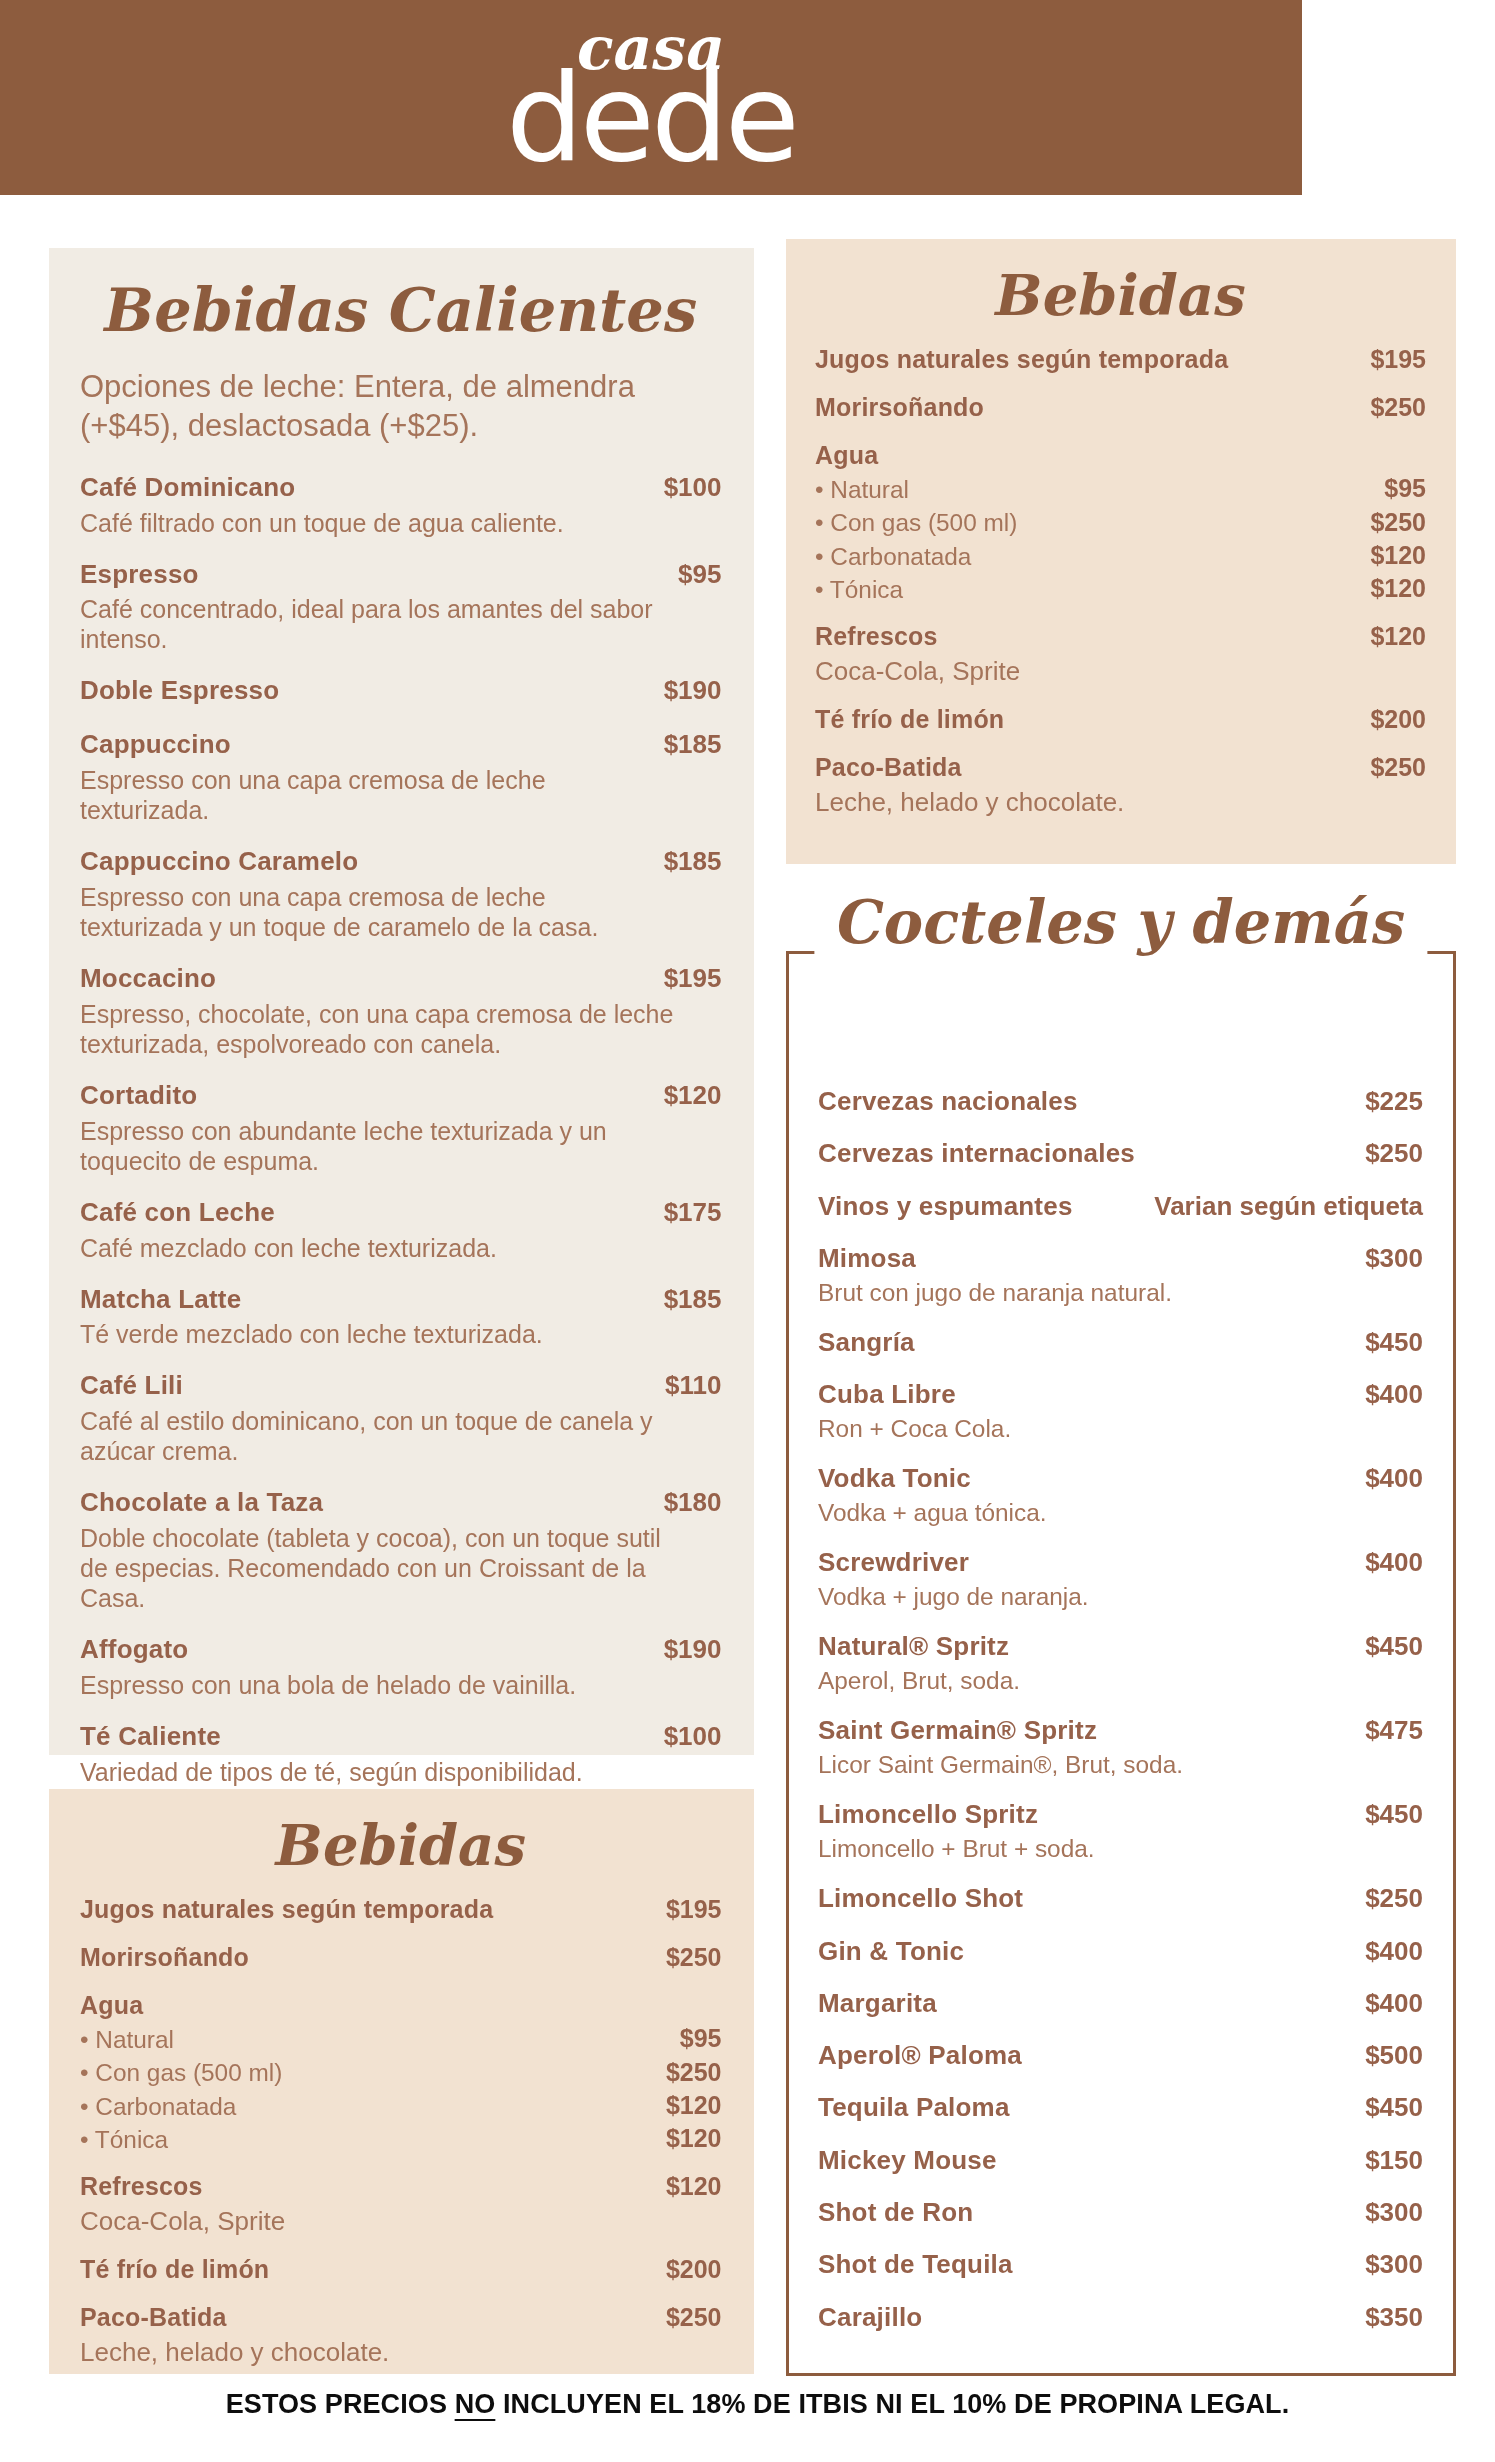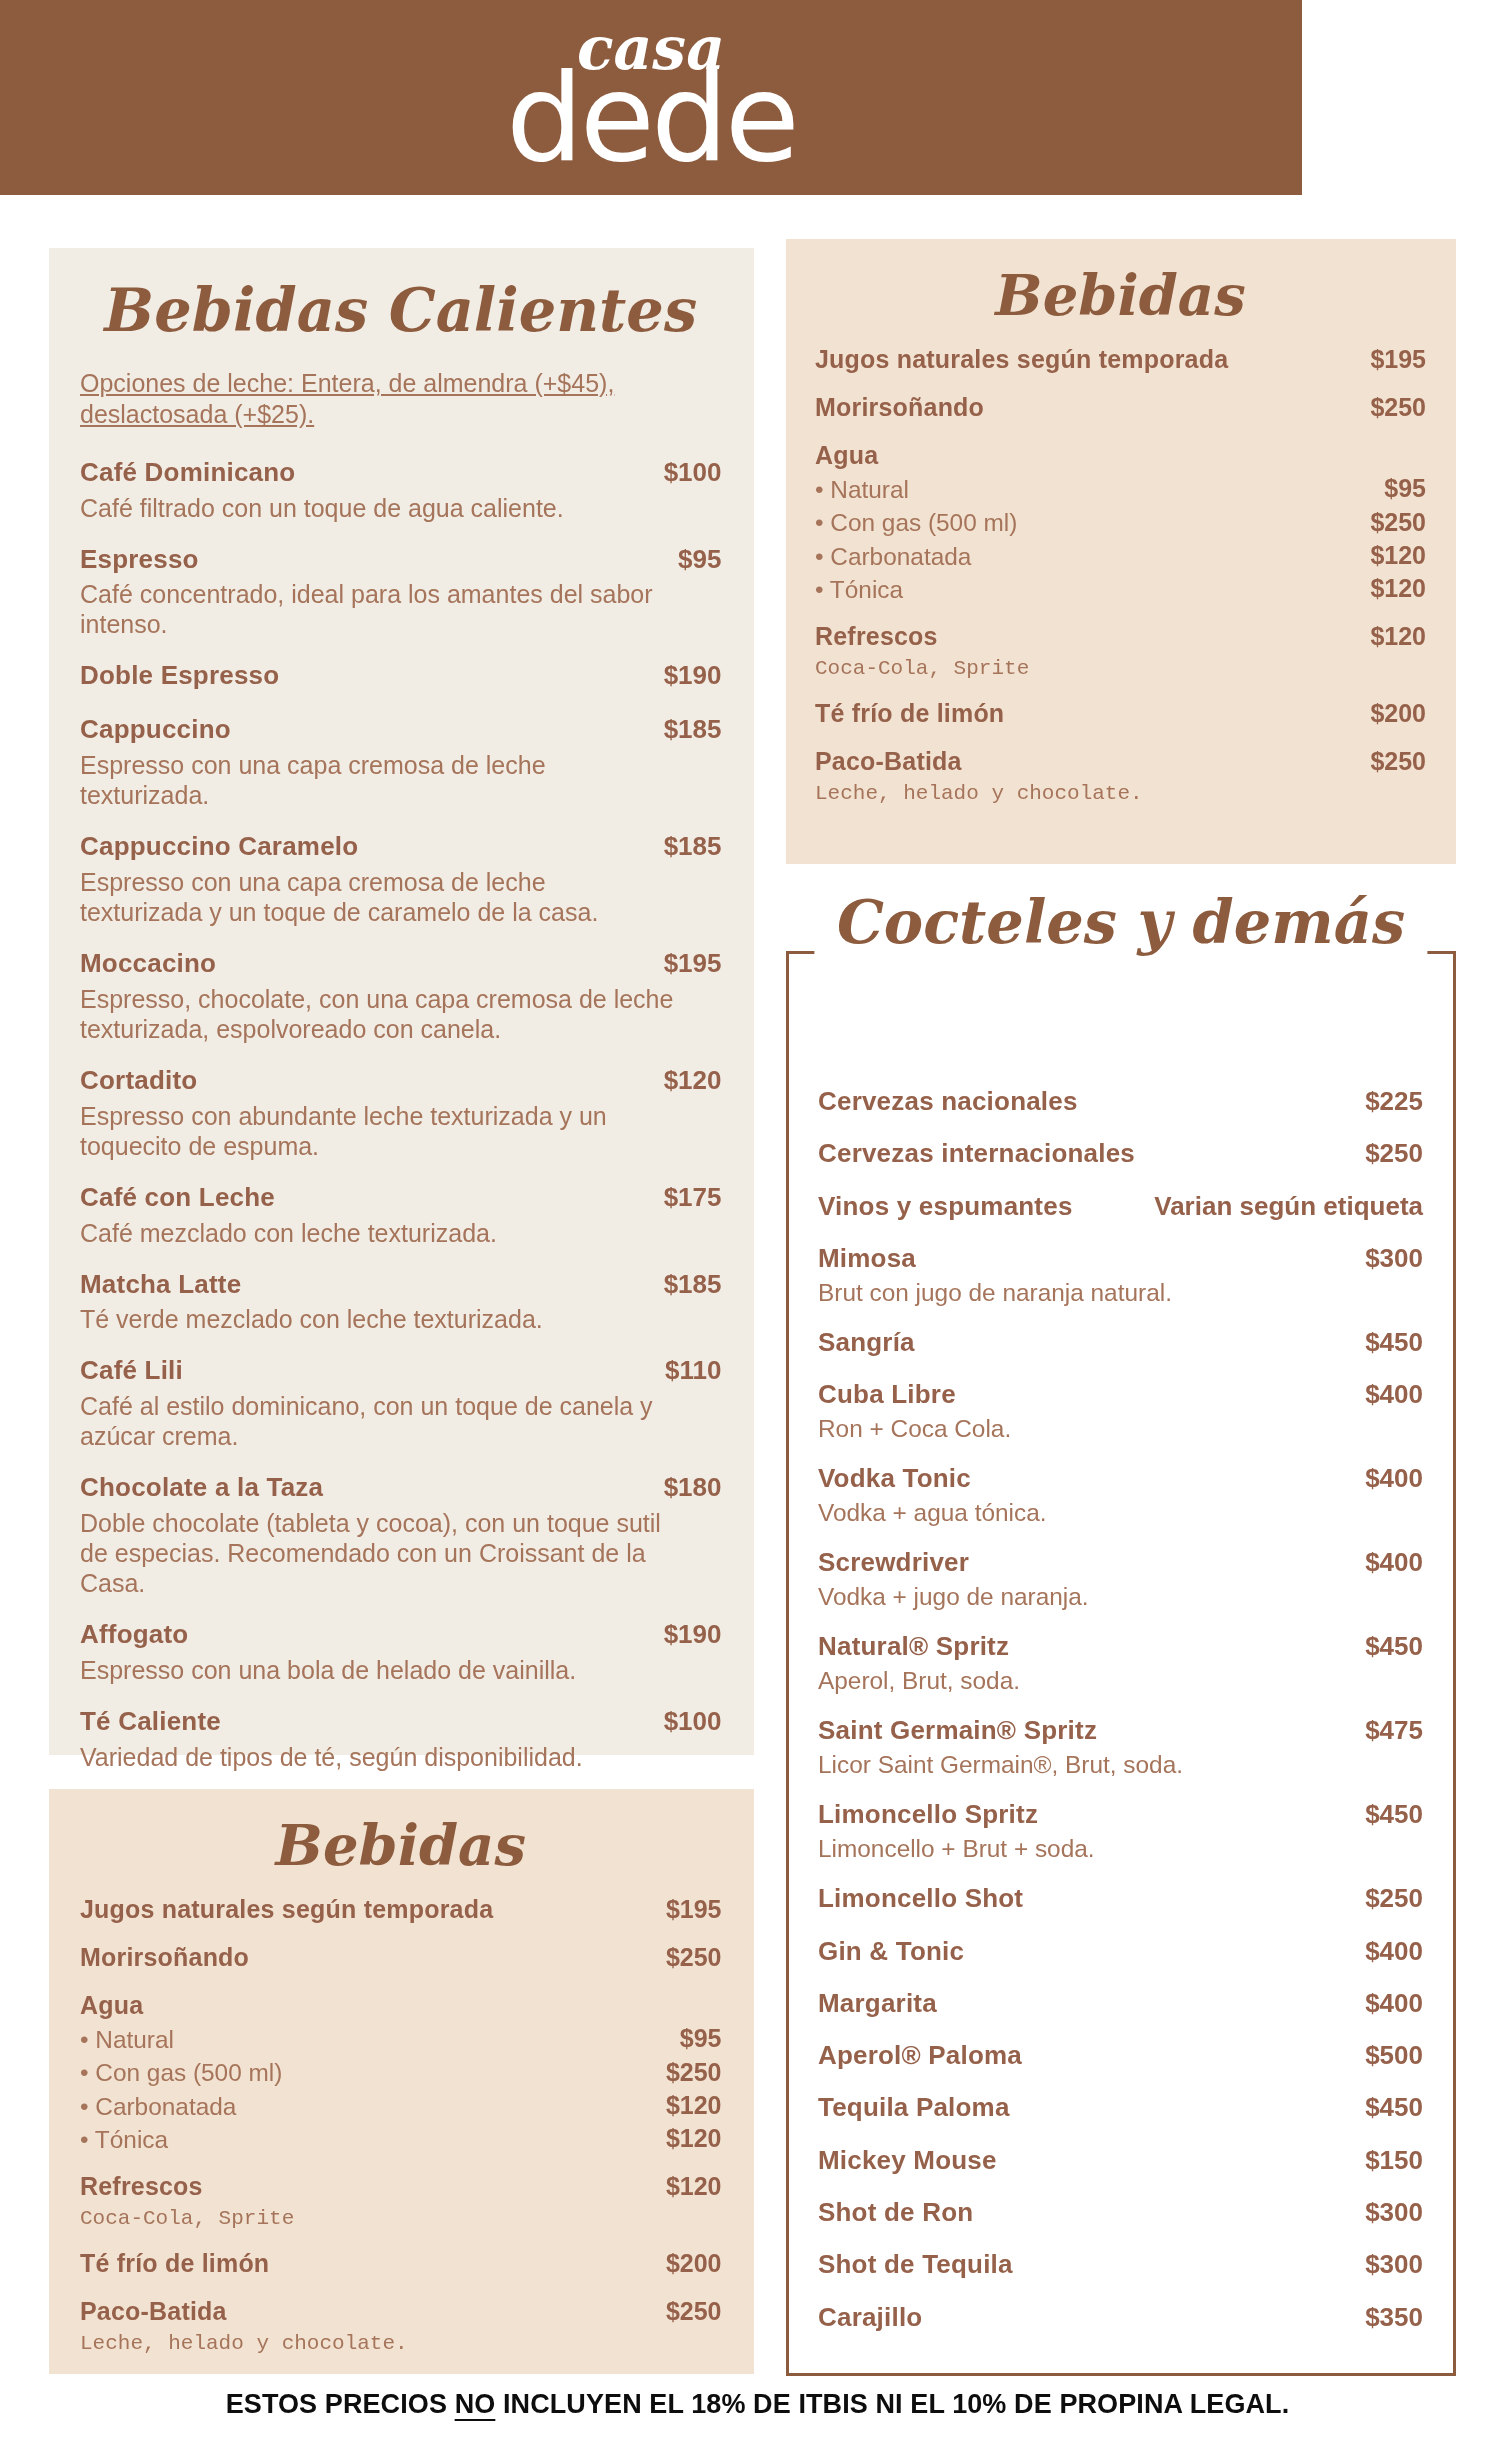--- a/index.html
+++ b/index.html
@@ -52,42 +52,42 @@
   #sec-bebidas-left .sec-title, #sec-bebidas-right .sec-title{
     font-size:56px; margin-bottom:16.2px;
   }
   .cocteles-title-wrap{
     position:absolute; top:-64px; left:50%; transform:translateX(-50%);
     background:#ffffff; padding:0 22.5px; white-space:nowrap;
   }
   .cocteles-title-wrap .sec-title{margin:0;}
   
   .note{
-    font-size:25px; color:#a5745a; line-height:1.25;
-    margin:0 0 25px 0; max-width:612px;text-decoration:underline;
+    font-size:31px; color:#a5745a; line-height:1.25;
+    margin:0 0 25px 0; max-width:612px;
   }
   .item{margin-bottom:20px;}
   #sec-bebidas-left .item, #sec-bebidas-right .item{margin-bottom:16.2px;}
   #sec-cocteles .item{margin-bottom:19px;}
   .irow{display:flex; justify-content:space-between; align-items:flex-end;}
   .iname{
     font-weight:bold; font-size:26px; color:#96614a; letter-spacing:0.2px;
     line-height:1.28;
   }
   .iprice{
     font-weight:bold; font-size:26px; color:#96614a;
     margin-left:19px; white-space:nowrap; line-height:1.28;
   }
   #sec-bebidas-left .iname, #sec-bebidas-right .iname,
   #sec-bebidas-left .iprice, #sec-bebidas-right .iprice{font-size:25px;}
   .idesc{
     font-size:25px; color:#a5745a; line-height:1.2;
     max-width:594px; margin-top:3.7px;
   }
-  #sec-bebidas-left .idesc, #sec-bebidas-right .idesc{font-size:21px;font-family:Liberation Mono, monospace;}
+  #sec-bebidas-left .idesc, #sec-bebidas-right .idesc{font-size:26px;}
   #sec-cocteles .idesc{font-size:24.4px; margin-top:2.5px;}
   .opt{margin-top:1.2px;}
   .opt .oname{
     font-weight:normal; font-size:24.4px; color:#a5745a; line-height:1.2;
   }
   .opt .iprice{font-size:25px;}
   
   .footer{
     position:absolute; left:10px; top:2389px; width:1495px;
     text-align:center; font-weight:bold; font-size:27px; color:#0d0d0d;

